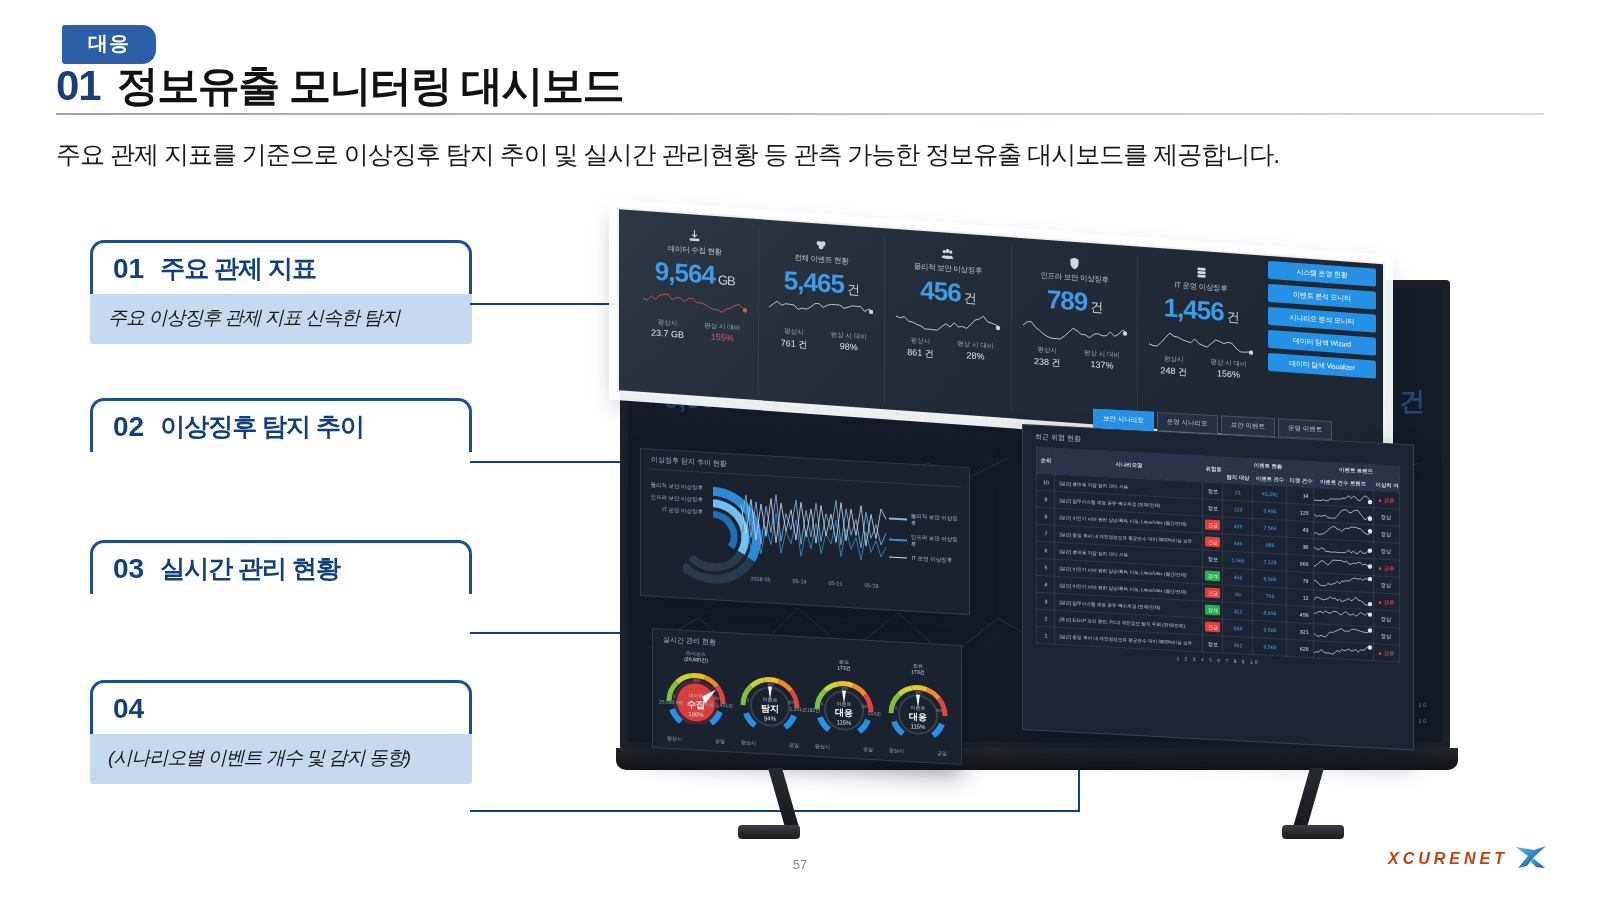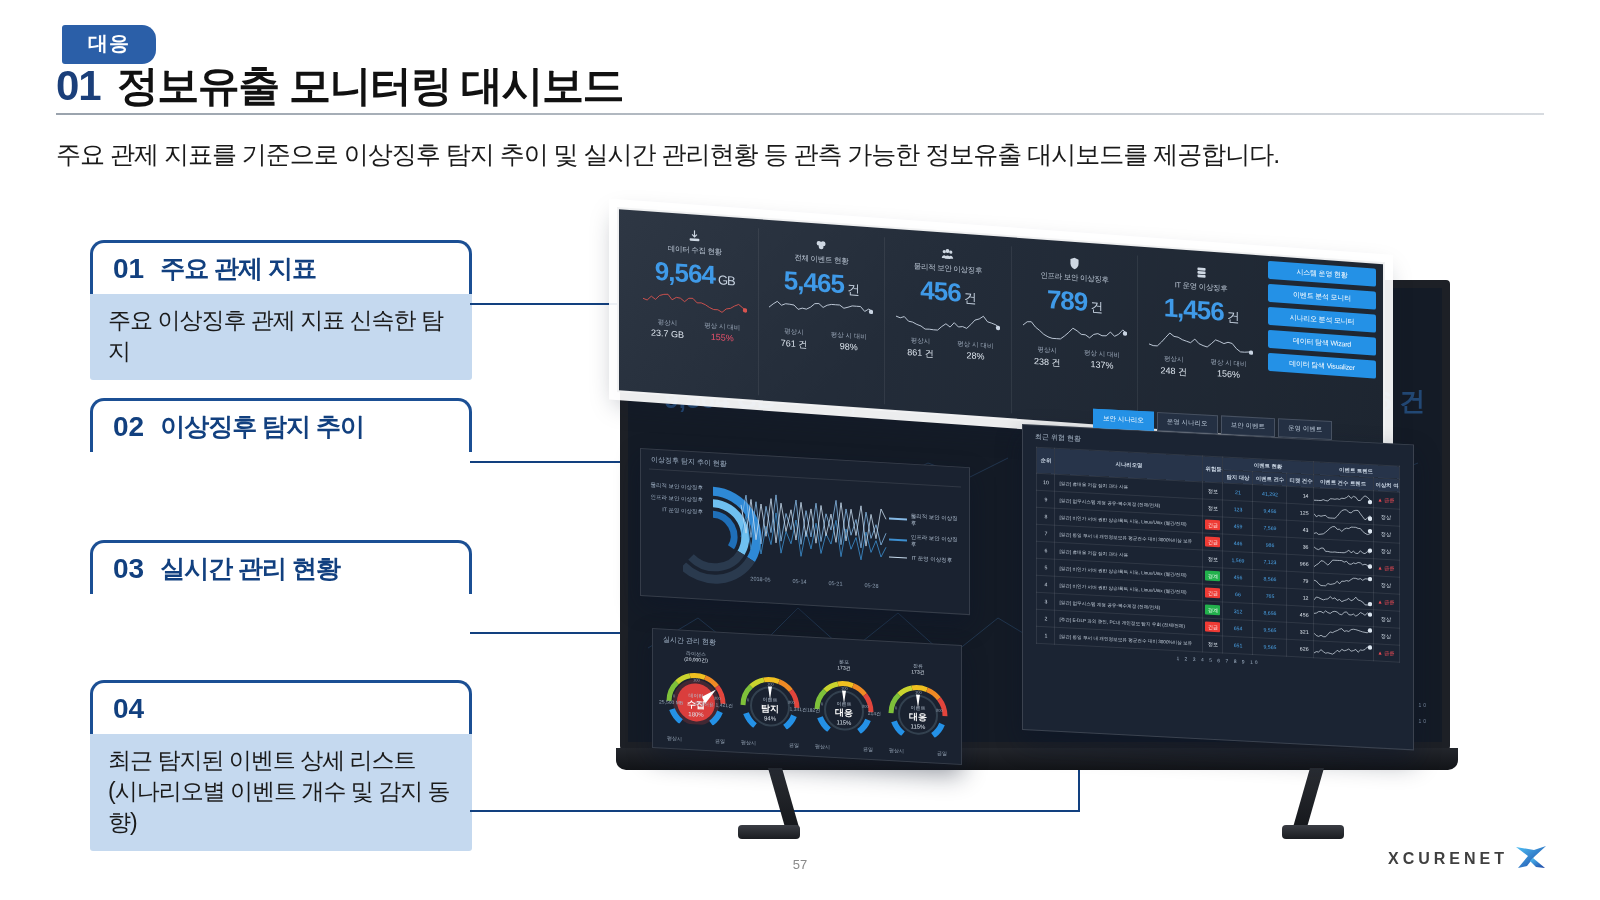--- a/index.html
+++ b/index.html
@@ -50,21 +50,21 @@
     border:3px solid #1b4f94; border-bottom:none;
     border-radius:14px 14px 0 0;
     height:54px; display:flex; align-items:center; padding-left:20px;
   }
   .callout .head .num { font-size:28px; font-weight:700; color:#12407f; }
   .callout .head .ttl { font-size:25px; font-weight:700; color:#12407f; margin-left:16px; letter-spacing:-1px; }
   .callout .body {
     background:#c5d9ef; padding:11px 18px 13px 18px;
     border-radius:0 0 3px 3px;
   }
-  .callout .body .line { font-size:23px; color:#1a1a1a; letter-spacing:-1px; line-height:1.35; }
+  .callout .body .line { font-size:19px; color:#1a1a1a; letter-spacing:-1px; line-height:1.35;font-style:italic; }
 
   
   .conn { position:absolute; background:#12407f; }
   .conn.h { height:2px; }
   .conn.v { width:2px; }
   .dot {
     position:absolute; width:26px; height:26px; border-radius:50%;
     background:#12407f; border:4px solid #ffffff;
     box-shadow:0 0 0 1px rgba(0,0,0,.04);
   }
@@ -214,21 +214,21 @@
   .grade.urgent { background:#ef3b35; color:#fff; }
   .grade.warn { background:#22b14c; color:#fff; }
   .anom.up { color:#ef4b55; }
   .anom.ok { color:#d5dfea; }
   .spark-cell { padding:0 !important; }
   .pager { text-align:center; font-size:5px; color:#9fb0c3; padding-top:4px; letter-spacing:2px; }
 
   
   .pagenum { position:absolute; left:50%; bottom:28px; transform:translateX(-50%); font-size:13px; color:#8a8a8a; }
   .brand { position:absolute; right:52px; bottom:26px; display:flex; align-items:center; }
-  .brand .bt { font-size:16px; font-weight:700; letter-spacing:4px; color:#404040; }
+  .brand .bt { font-size:16px; font-weight:700; letter-spacing:4px; color:#c2410c;font-style:italic; }
   .brand .bx { margin-left:6px; }
 </style>
 </head>
 <body>
 
 <div id="slide">
 
   <div class="kicker">대응</div>
   <div class="title-row">
     <span class="title-num">01</span>
@@ -261,21 +261,20 @@
       <span class="num">03</span>
       <span class="ttl">실시간 관리 현황</span>
     </div>
   </div>
 
   <div class="callout" style="left:90px; top:680px;">
     <div class="head">
       <span class="num">04</span>
     </div>
     <div class="body">
-      <div class="line">최근 탐지된 이벤트 상세 리스트</div>
       <div class="line">(시나리오별 이벤트 개수 및 감지 동향)</div>
     </div>
   </div>
 
   <div class="conn h" style="left:470px; top:303px; width:172px;"></div>
   <div class="conn h" style="left:470px; top:461px; width:172px;"></div>
   <div class="conn h" style="left:470px; top:632px; width:182px;"></div>
   <div class="conn h" style="left:470px; top:810px; width:610px;"></div>
   <div class="conn v" style="left:1078px; top:732px; height:80px;"></div>
 

